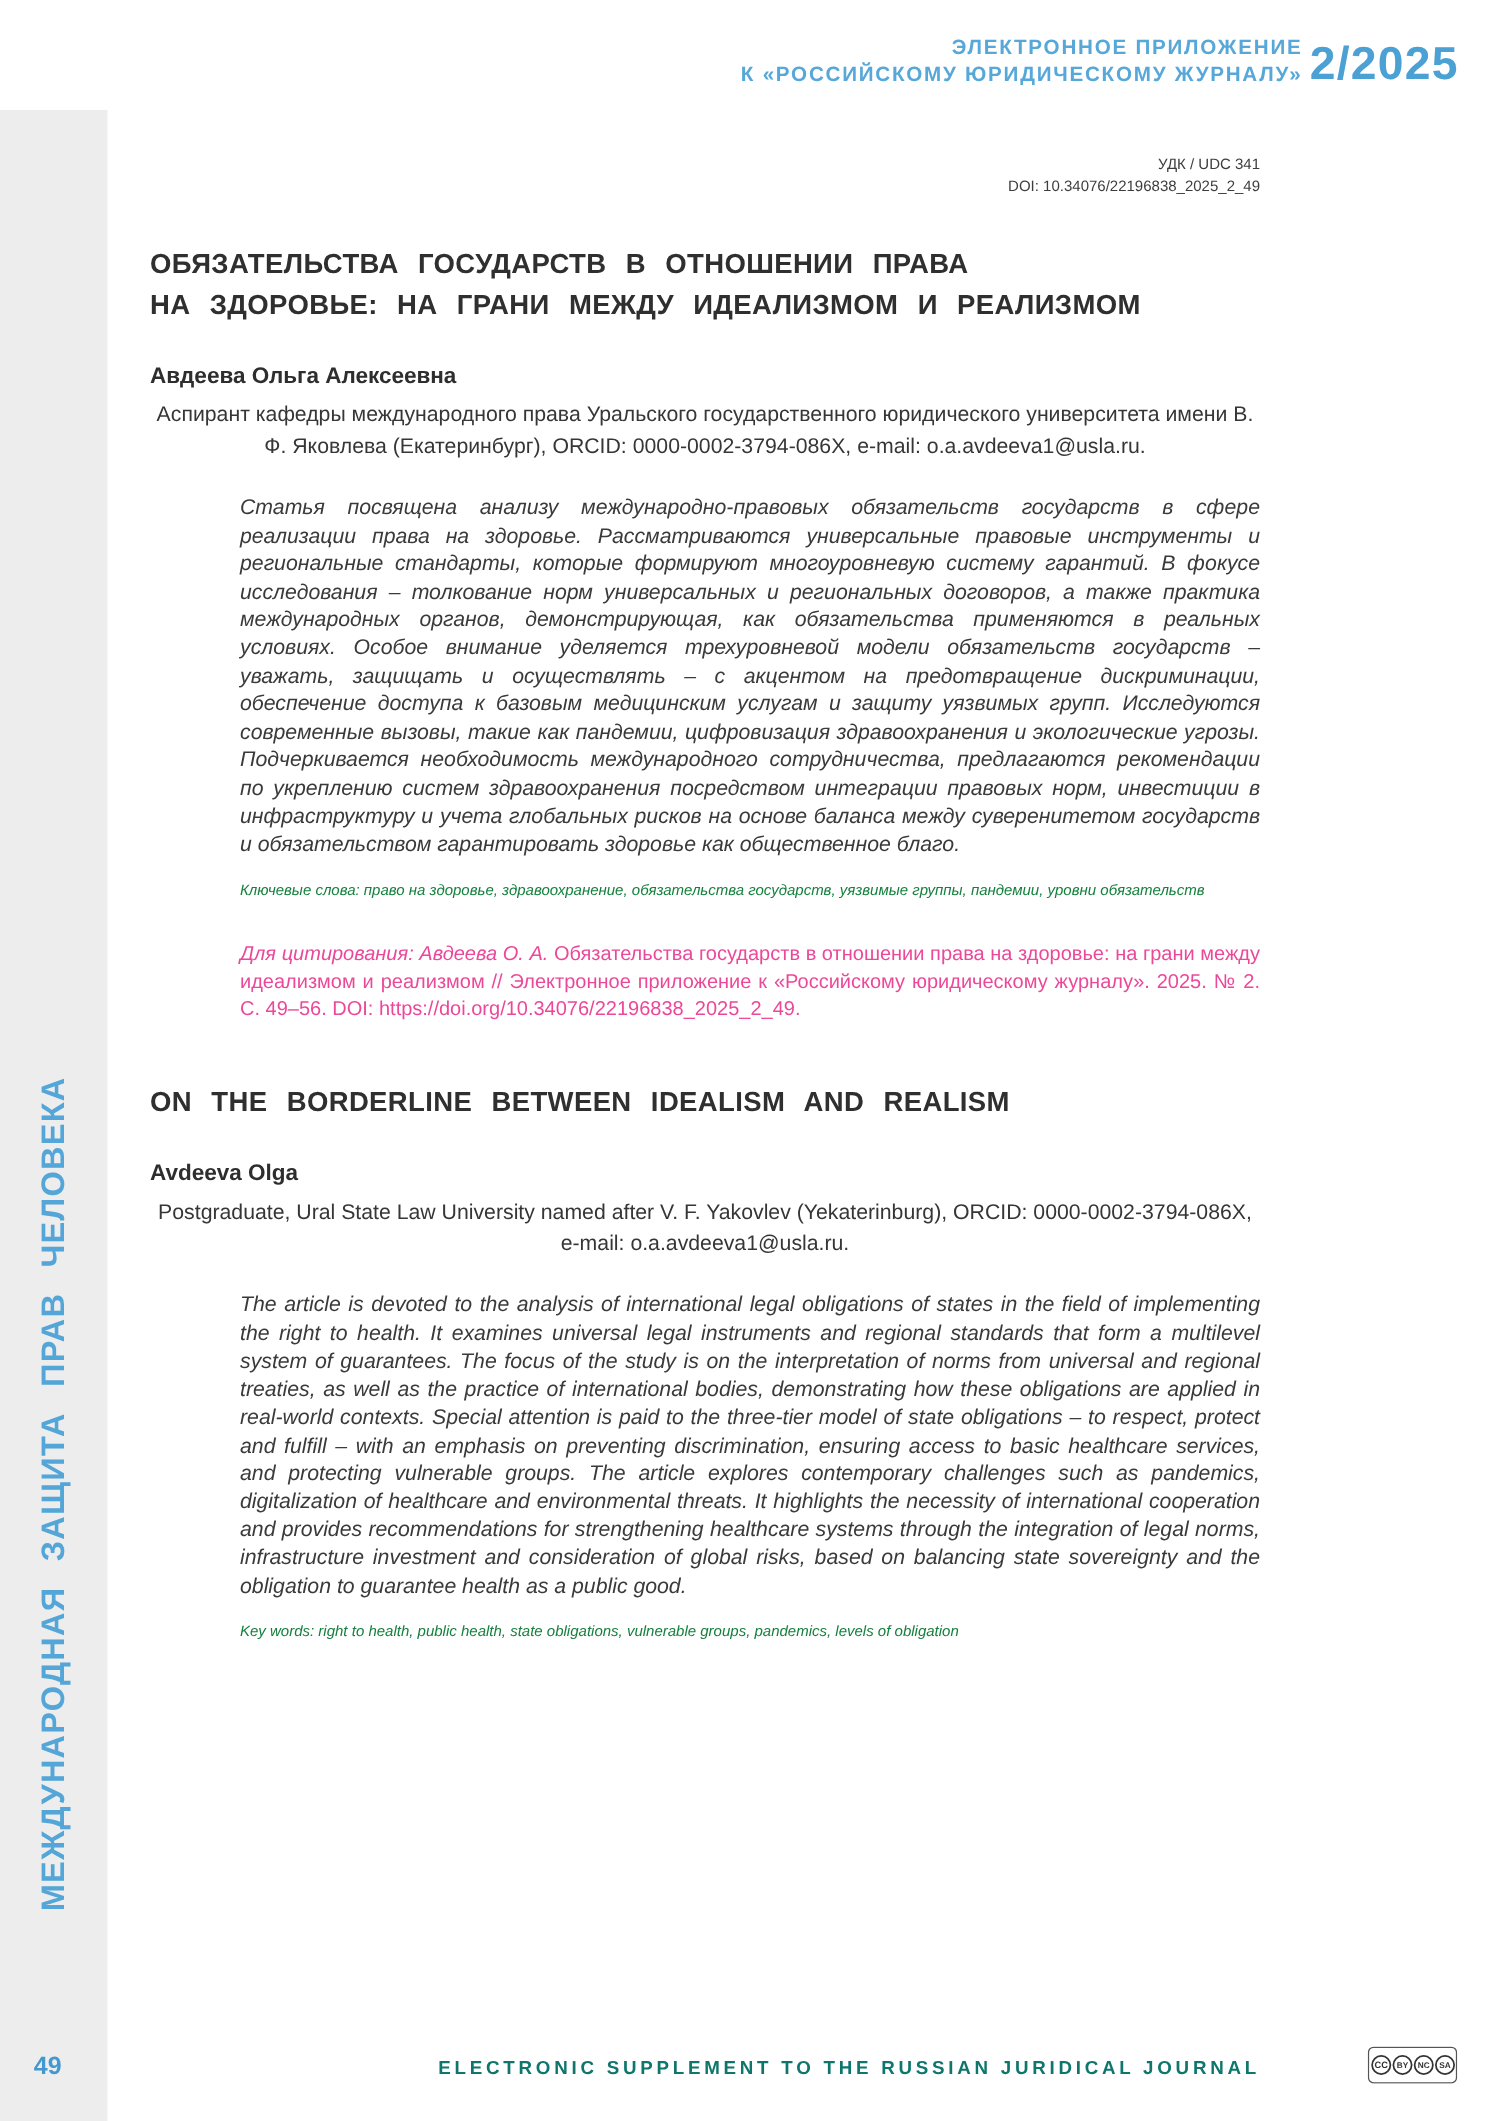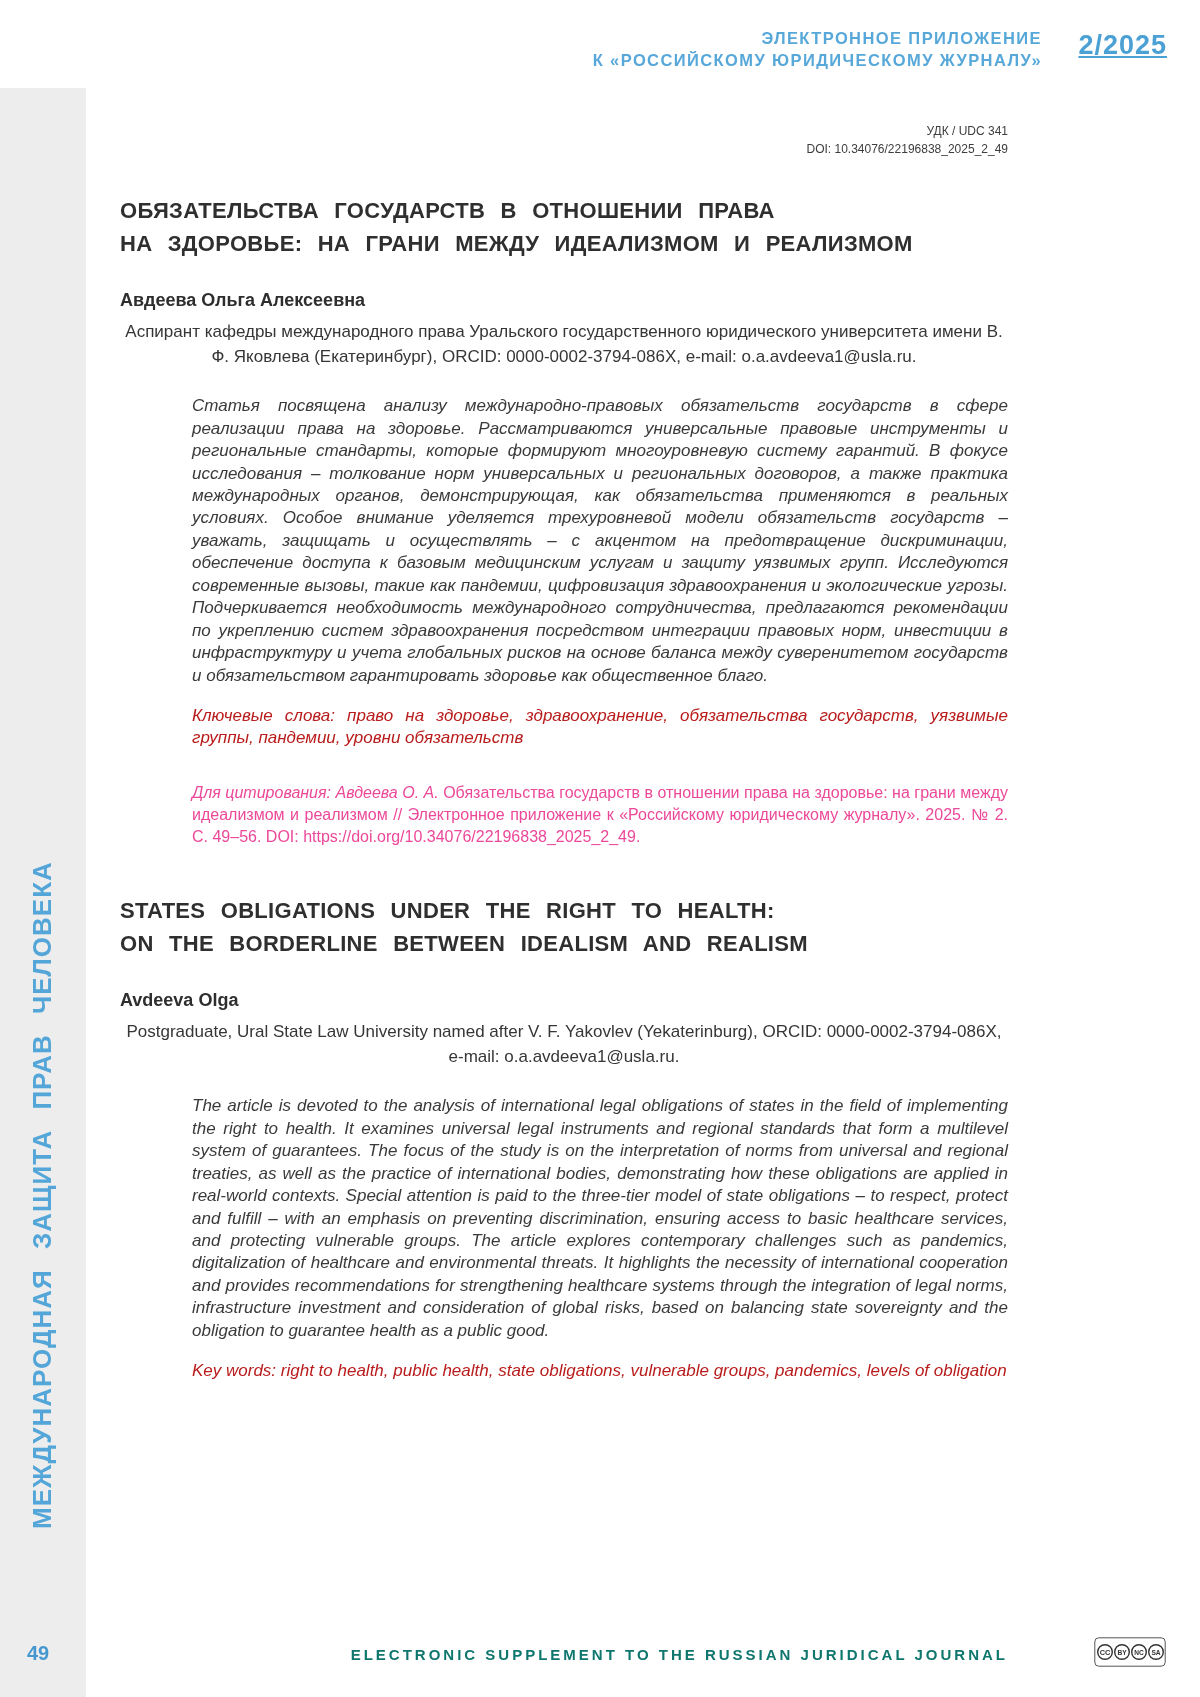--- a/index.html
+++ b/index.html
@@ -16,21 +16,21 @@
   
   .header { position: absolute; top: 0; left: 0; right: 0; height: 88px; background: #ffffff; }
   .header-journal {
     position: absolute; top: 27px; right: 158px;
     text-align: right; color: #57a8d9; font-weight: 700;
     font-size: 16.5px; letter-spacing: 1.4px; line-height: 1.35;
     text-transform: uppercase; white-space: nowrap;
   }
   .header-issue {
     position: absolute; top: 30px; right: 33px;
-    font-size: 27px; font-weight: 700; color: #4ba0d4; letter-spacing: 1px; text-decoration: underline;
+    font-size: 37px; font-weight: 700; color: #4ba0d4; letter-spacing: 1px;
   }
 
   
   .side-strip {
     position: absolute; top: 88px; left: 0; width: 86px; bottom: 0;
     background: #ededee;
   }
   .sidebar-label {
     position: absolute;
     width: 644px; height: 32px;
@@ -61,22 +61,22 @@
   .title-line { display: block; }
 
   .author { margin: 30px 0 0 0; font-size: 18px; font-weight: 700; color: #2e2e2e; }
   .affiliation { margin: 9px 0 0 0; font-size: 17px; line-height: 1.45; color: #363636; text-align: center; }
 
   .abstract {
     margin: 26px 0 0 72px; font-style: italic; font-size: 17px;
     line-height: 1.32; text-align: justify; color: #3a3a3a;
   }
   .keywords {
-    margin: 18px 0 0 72px; font-style: italic; font-size: 17px;
-    line-height: 1.32; text-align: justify; color: #b91c1c;
+    margin: 18px 0 0 72px; font-style: italic; font-size: 12px;
+    line-height: 1.32; text-align: justify; color: #15803d;
   }
   .citation {
     margin: 32px 0 0 72px; font-size: 16px;
     line-height: 1.38; text-align: justify; color: #ec4899;
   }
   .citation-lead { font-style: italic; }
 
   
   .footer-journal {
     position: absolute; right: 192px; bottom: 34px;
@@ -120,21 +120,20 @@
     <p class="author">Авдеева Ольга Алексеевна</p>
     <p class="affiliation">Аспирант кафедры международного права Уральского государственного юридического университета имени В. Ф. Яковлева (Екатеринбург), ORCID: 0000-0002-3794-086X, e-mail: o.a.avdeeva1@usla.ru.</p>
 
     <p class="abstract">Статья посвящена анализу международно-правовых обязательств государств в сфере реализации права на здоровье. Рассматриваются универсальные правовые инструменты и региональные стандарты, которые формируют многоуровневую систему гарантий. В фокусе исследования – толкование норм универсальных и региональных договоров, а также практика международных органов, демонстрирующая, как обязательства применяются в реальных условиях. Особое внимание уделяется трехуровневой модели обязательств государств – уважать, защищать и осуществлять – с акцентом на предотвращение дискриминации, обеспечение доступа к базовым медицинским услугам и защиту уязвимых групп. Исследуются современные вызовы, такие как пандемии, цифровизация здравоохранения и экологические угрозы. Подчеркивается необходимость международного сотрудничества, предлагаются рекомендации по укреплению систем здравоохранения посредством интеграции правовых норм, инвестиции в инфраструктуру и учета глобальных рисков на основе баланса между суверенитетом государств и обязательством гарантировать здоровье как общественное благо.</p>
 
     <p class="keywords">Ключевые слова: право на здоровье, здравоохранение, обязательства государств, уязвимые группы, пандемии, уровни обязательств</p>
 
     <p class="citation"><span class="citation-lead">Для цитирования: Авдеева О. А.</span><span> Обязательства государств в отношении права на здоровье: на грани между идеализмом и реализмом // Электронное приложение к «Российскому юридическому журналу». 2025. № 2. С. 49–56. DOI: https://doi.org/10.34076/22196838_2025_2_49.</span></p>
 
     <h2 class="title-en">
-      <span class="title-line">STATES OBLIGATIONS UNDER THE RIGHT TO HEALTH:</span>
       <span class="title-line">ON THE BORDERLINE BETWEEN IDEALISM AND REALISM</span>
     </h2>
 
     <p class="author">Avdeeva Olga</p>
     <p class="affiliation">Postgraduate, Ural State Law University named after V. F. Yakovlev (Yekaterinburg), ORCID: 0000-0002-3794-086X, e-mail: o.a.avdeeva1@usla.ru.</p>
 
     <p class="abstract">The article is devoted to the analysis of international legal obligations of states in the field of implementing the right to health. It examines universal legal instruments and regional standards that form a multilevel system of guarantees. The focus of the study is on the interpretation of norms from universal and regional treaties, as well as the practice of international bodies, demonstrating how these obligations are applied in real-world contexts. Special attention is paid to the three-tier model of state obligations – to respect, protect and fulfill – with an emphasis on preventing discrimination, ensuring access to basic healthcare services, and protecting vulnerable groups. The article explores contemporary challenges such as pandemics, digitalization of healthcare and environmental threats. It highlights the necessity of international cooperation and provides recommendations for strengthening healthcare systems through the integration of legal norms, infrastructure investment and consideration of global risks, based on balancing state sovereignty and the obligation to guarantee health as a public good.</p>
 
     <p class="keywords">Key words: right to health, public health, state obligations, vulnerable groups, pandemics, levels of obligation</p>
 

